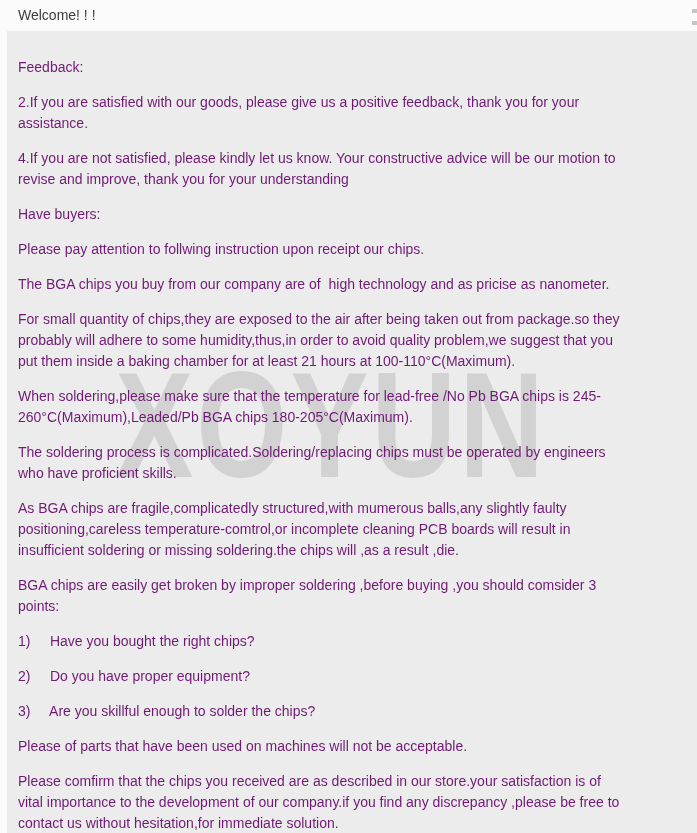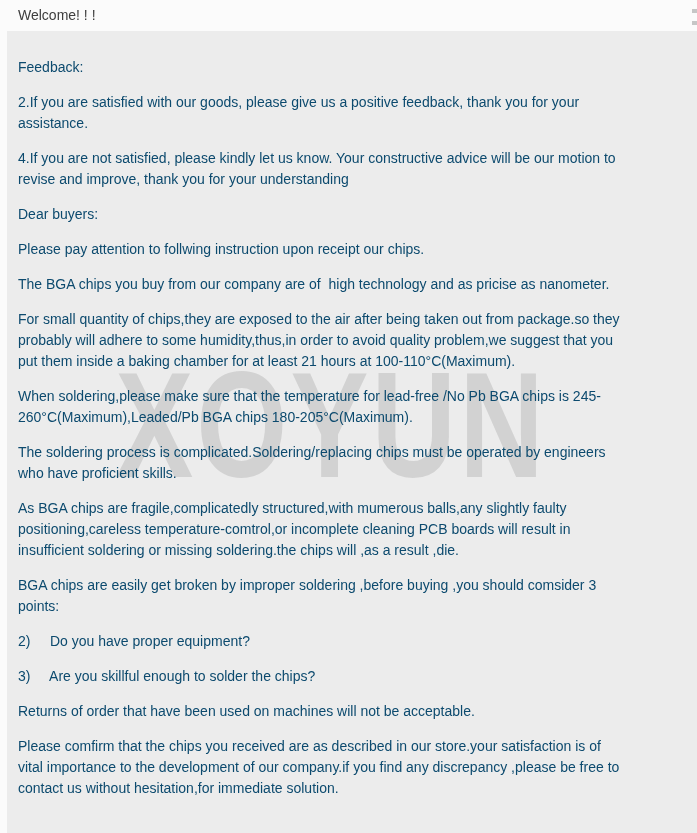--- a/index.html
+++ b/index.html
@@ -63,21 +63,21 @@
     color: rgba(120, 120, 120, 0.22);
     z-index: 0;
     white-space: pre;
     user-select: none;
   }
   .para {
     position: relative;
     z-index: 1;
     font-size: 14px;
     line-height: 21px;
-    color: #0c4a6e;
+    color: #701a75;
     white-space: pre;
     margin-bottom: 14px;
   }
 </style>
 </head>
 <body>
 
 <div class="page">
 
   <div class="header">
@@ -88,36 +88,37 @@
 
   <div class="content">
 
     <div class="watermark">XOYUN</div>
 
     <div class="para">Feedback:</div>
     <div class="para">2.If you are satisfied with our goods, please give us a positive feedback, thank you for your
 assistance.</div>
     <div class="para">4.If you are not satisfied, please kindly let us know. Your constructive advice will be our motion to
 revise and improve, thank you for your understanding</div>
-    <div class="para">Dear buyers:</div>
+    <div class="para">Have buyers:</div>
     <div class="para">Please pay attention to follwing instruction upon receipt our chips.</div>
     <div class="para">The BGA chips you buy from our company are of  high technology and as pricise as nanometer.</div>
     <div class="para">For small quantity of chips,they are exposed to the air after being taken out from package.so they
 probably will adhere to some humidity,thus,in order to avoid quality problem,we suggest that you
 put them inside a baking chamber for at least 21 hours at 100-110°C(Maximum).</div>
     <div class="para">When soldering,please make sure that the temperature for lead-free /No Pb BGA chips is 245-
 260°C(Maximum),Leaded/Pb BGA chips 180-205°C(Maximum).</div>
     <div class="para">The soldering process is complicated.Soldering/replacing chips must be operated by engineers
 who have proficient skills.</div>
     <div class="para">As BGA chips are fragile,complicatedly structured,with mumerous balls,any slightly faulty
 positioning,careless temperature-comtrol,or incomplete cleaning PCB boards will result in
 insufficient soldering or missing soldering.the chips will ,as a result ,die.</div>
     <div class="para">BGA chips are easily get broken by improper soldering ,before buying ,you should comsider 3
 points:</div>
+    <div class="para">1)     Have you bought the right chips?</div>
     <div class="para">2)     Do you have proper equipment?</div>
     <div class="para">3)     Are you skillful enough to solder the chips?</div>
-    <div class="para">Returns of order that have been used on machines will not be acceptable.</div>
+    <div class="para">Please of parts that have been used on machines will not be acceptable.</div>
     <div class="para">Please comfirm that the chips you received are as described in our store.your satisfaction is of
 vital importance to the development of our company.if you find any discrepancy ,please be free to
 contact us without hesitation,for immediate solution.</div>
 
   </div>
 </div>
 
 </body></html>

